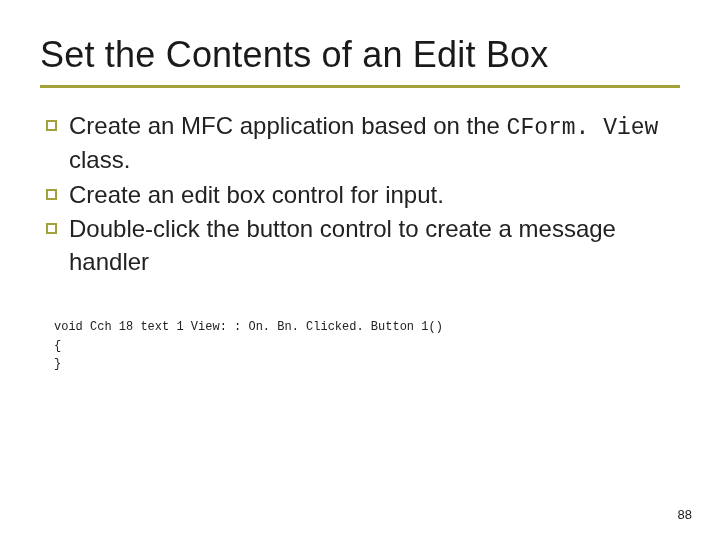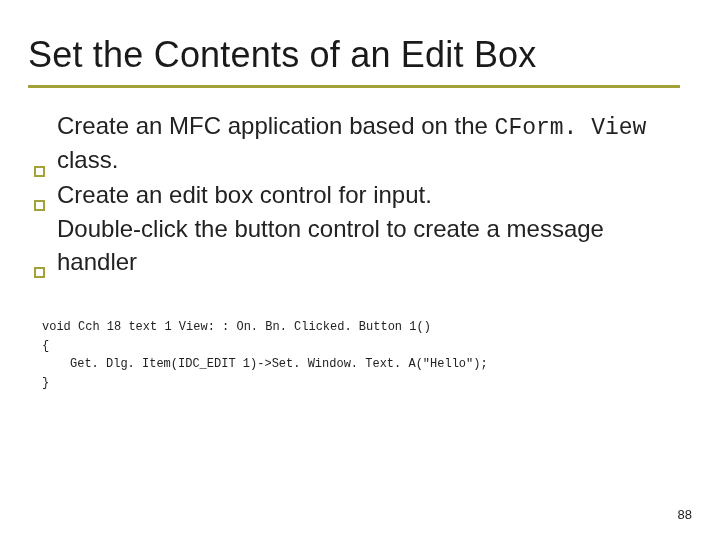--- a/index.html
+++ b/index.html
@@ -9,21 +9,21 @@
     height: 540px;
     background: #ffffff;
     font-family: Verdana, Geneva, sans-serif;
     color: #222;
     overflow: hidden;
   }
   .slide {
     box-sizing: border-box;
     width: 720px;
     height: 540px;
-    padding: 34px 40px 20px 28px;
+    padding: 34px 40px 20px 40px;
     position: relative;
   }
   .title {
     font-size: 36px;
     font-weight: 400;
     letter-spacing: 0.2px;
     color: #1a1a1a;
     margin: 0 0 10px 0;
     line-height: 1.15;
   }
@@ -31,21 +31,21 @@
     border: none;
     border-top: 3px solid #a3a13a;
     margin: 0 0 22px 0;
   }
   .bullets {
     padding-left: 6px;
     margin-bottom: 40px;
   }
   .bullet-item {
     display: flex;
-    align-items: flex-end;
+    align-items: flex-start;
     font-size: 24px;
     line-height: 1.35;
     margin-bottom: 2px;
   }
   .bullet-marker {
     flex: 0 0 auto;
     width: 11px;
     height: 11px;
     border: 2px solid #a3a13a;
     background: #ffffff;
@@ -107,19 +107,18 @@
       <span class="bullet-text">
         <span>Double-click the button control to create a message handler</span>
       </span>
     </div>
 
   </div>
 
   <div class="code-block">
     <div>void Cch 18 text 1 View: : On. Bn. Clicked. Button 1()</div>
     <div>{</div>
-    <div class="code-indent">Get. Dlg. Item(IDC_EDIT 1)-&gt;Set. Window. Text. A("Hello");</div>
     <div>}</div>
   </div>
 
   <div class="page-number">88</div>
 
 </div>
 
 </body></html>

